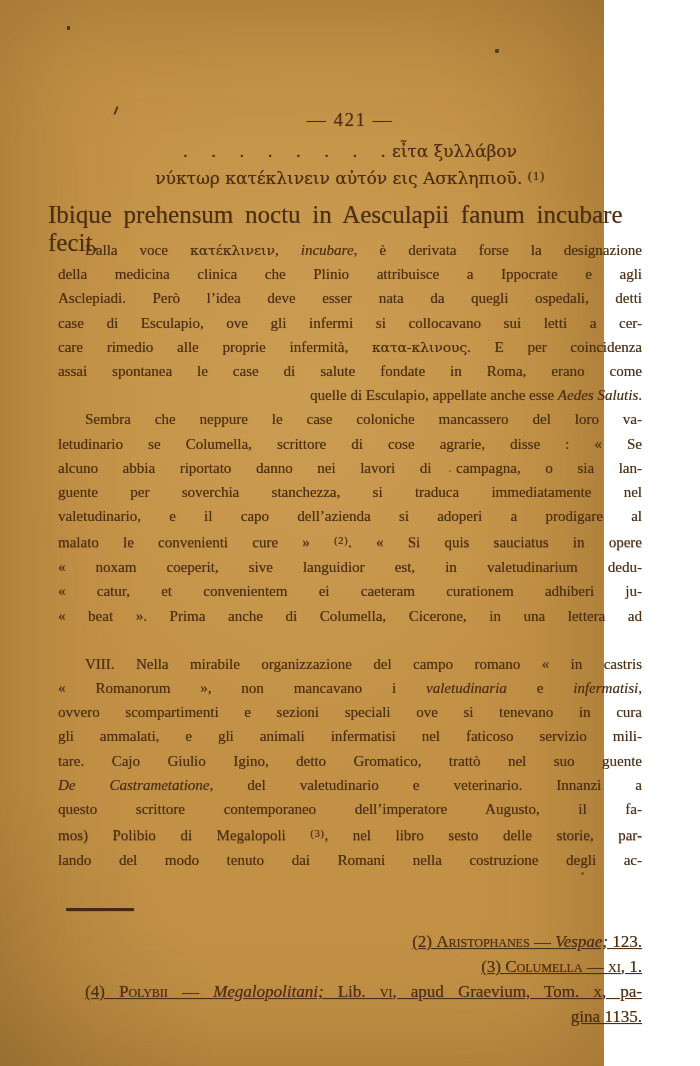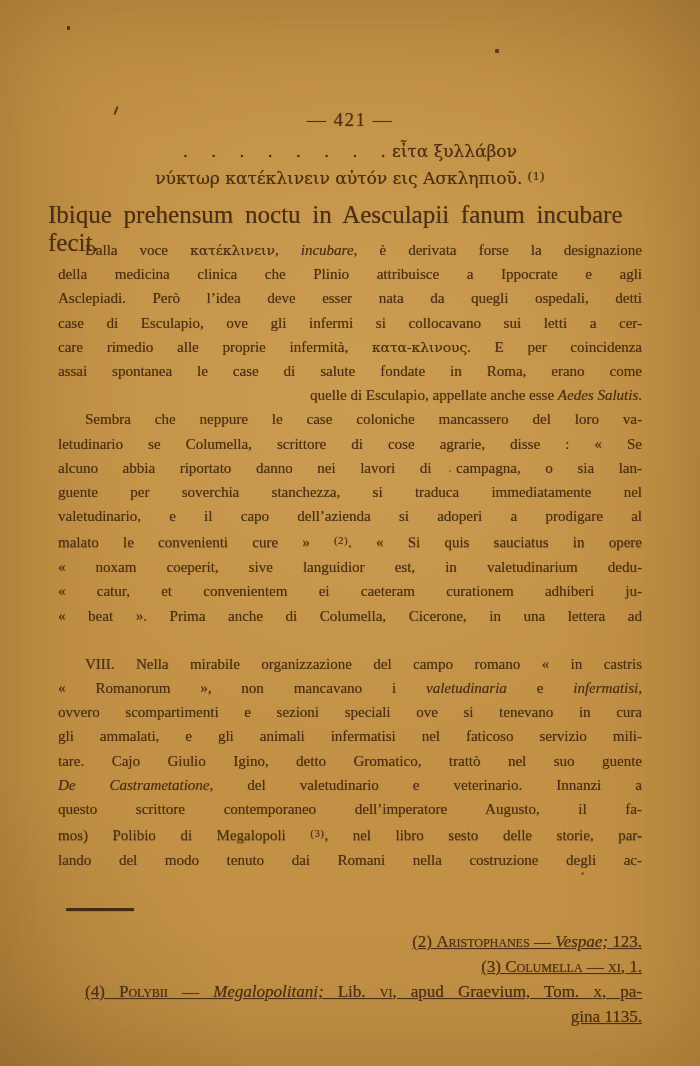--- a/index.html
+++ b/index.html
@@ -1,29 +1,30 @@
 <!DOCTYPE html>
 <html><head>
 <meta charset="utf-8">
 <style>
   html, body { margin: 0; padding: 0; }
   body { width: 700px; height: 1066px; overflow: hidden; }
 
   .page {
     position: relative;
-    width: 700px;
+    width: 584px;
     height: 1066px;
     background:
       radial-gradient(ellipse 80% 60% at 52% 36%, rgba(238,204,132,0.20), rgba(0,0,0,0) 62%),
       radial-gradient(ellipse 60% 45% at 0% 100%, rgba(70,42,6,0.16), rgba(0,0,0,0) 60%),
       radial-gradient(ellipse 55% 40% at 100% 0%, rgba(90,58,12,0.10), rgba(0,0,0,0) 55%),
       #c29146;
     box-shadow: inset 0 0 120px rgba(92,58,12,0.35);
     font-family: "Liberation Serif", "DejaVu Serif", serif;
     color: #4c2f12;
+    padding-left: 20px;
   }
 
   .ink { text-shadow: 0.2px 0.2px 0.7px rgba(70,42,14,0.55); }
 
   .page-number {
     position: absolute; left: 58px; top: 109px; width: 584px;
     text-align: center; font-size: 19px; letter-spacing: 1.5px;
   }
 
   .quote-block {

